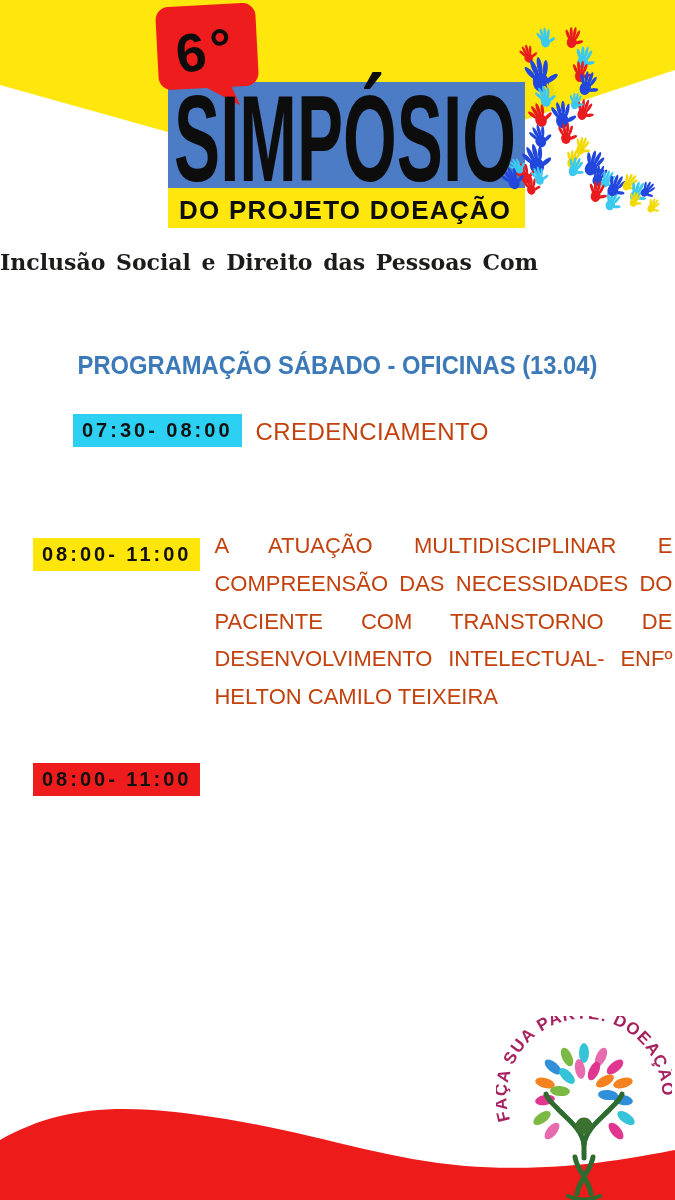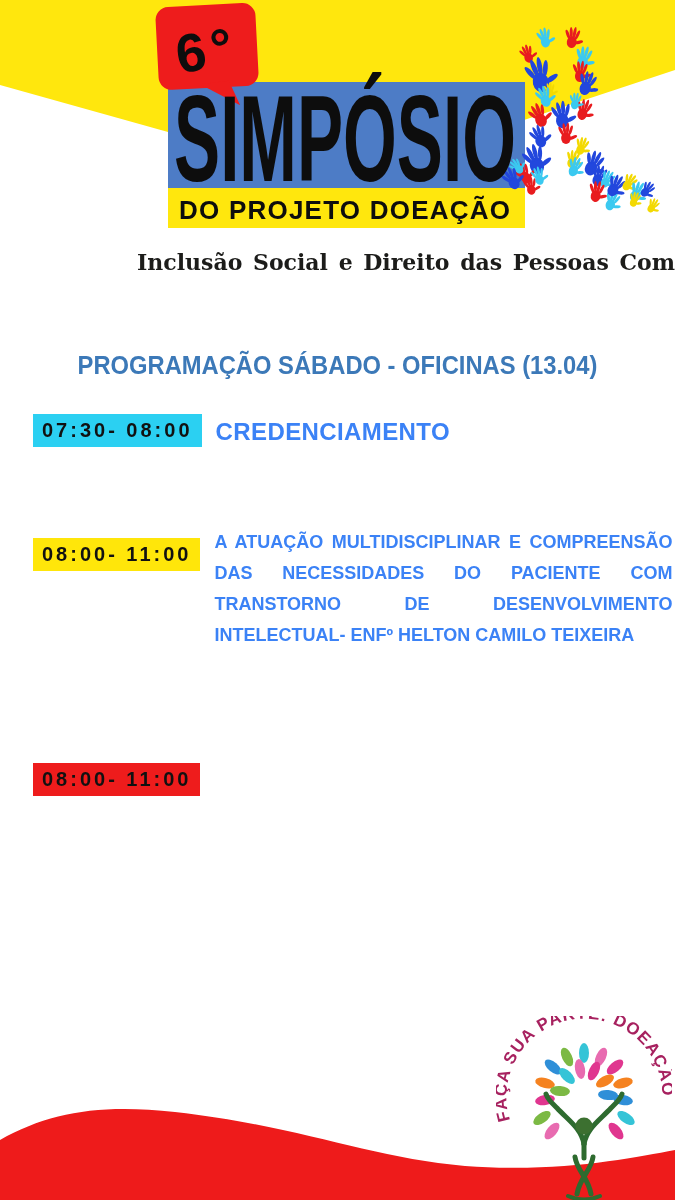--- a/index.html
+++ b/index.html
@@ -2,38 +2,38 @@
 <html><head>
 <meta charset="utf-8">
 <style>
   html,body{margin:0;padding:0;}
   body{background:#9a9a9a;font-family:"Liberation Sans",sans-serif;}
   .poster{position:relative;width:675px;height:1200px;background:#ffffff;overflow:hidden;margin:0 auto;}
   .poster svg text{font-family:"Liberation Sans",sans-serif;}
 
   .top-art{position:absolute;left:0;top:0;}
 
-  .tagline{position:absolute;left:0;top:246px;width:100%;text-align:right;
+  .tagline{position:absolute;left:0;top:246px;width:100%;text-align:left;
            font-family:"DejaVu Serif",serif;font-weight:bold;font-size:22px;line-height:33px;
            color:#1c1c1a;word-spacing:3px;}
 
   .section-heading{position:absolute;left:0;top:351px;width:100%;text-align:center;
            font-weight:bold;font-size:25px;color:#3c79b8;letter-spacing:0px;
            transform:scaleX(0.95);}
 
   .row{position:absolute;left:33px;display:flex;gap:14px;align-items:flex-start;}
   .row-1{top:414px;}
   .row-2{top:527px;}
   .row-3{top:733px;}
   .time{display:inline-block;padding:5px 9px;font-weight:bold;font-size:20px;
         letter-spacing:3px;color:#111;white-space:nowrap;background:#ddd;}
   .row-2 .time{margin-top:11px;}
   .row-3 .time{margin-top:30px;}
-  .desc{width:458px;font-weight:bold;color:#3b82f6;}
-  .desc-big{font-size:18px;line-height:1.72;text-align:justify;text-align-last:left;}
+  .desc{width:458px;font-weight:normal;color:#c2410c;}
+  .desc-big{font-size:22px;line-height:1.72;text-align:justify;text-align-last:left;}
   .desc-title{width:auto;font-size:24px;letter-spacing:0.4px;margin-top:4px;}
 
   .wave{position:absolute;left:0;top:1000px;}
   .logo{position:absolute;left:496px;top:1016px;}
 </style>
 </head>
 <body>
 
 <div class="poster">
 
@@ -100,21 +100,21 @@
     <text x="179" y="219" font-size="26" font-weight="bold" fill="#0d0d0d" letter-spacing="2" textLength="333" lengthAdjust="spacing">DO PROJETO DOEAÇÃO</text>
   </svg>
 
   <div class="tagline">
     <div>Inclusão Social e Direito das Pessoas Com</div>
   </div>
 
   <div class="section-heading">PROGRAMAÇÃO SÁBADO - OFICINAS (13.04)</div>
 
   <div class="row row-1">
-    <span class="time" style="background-color: rgb(43, 208, 242);">07:30- 08:00</span>
+    <span class="time" style="background-color: rgb(43, 208, 242); margin-left: 40px;">07:30- 08:00</span>
     <div class="desc desc-title">CREDENCIAMENTO</div>
   </div>
 
   <div class="row row-2">
     <span class="time" style="background-color: rgb(255, 230, 10);">08:00- 11:00</span>
     <div class="desc desc-big">A ATUAÇÃO MULTIDISCIPLINAR E COMPREENSÃO DAS NECESSIDADES DO PACIENTE COM TRANSTORNO DE DESENVOLVIMENTO INTELECTUAL- ENFº HELTON CAMILO TEIXEIRA</div>
   </div>
 
   <div class="row row-3">
     <span class="time" style="background-color: rgb(238, 28, 28);">08:00- 11:00</span>

